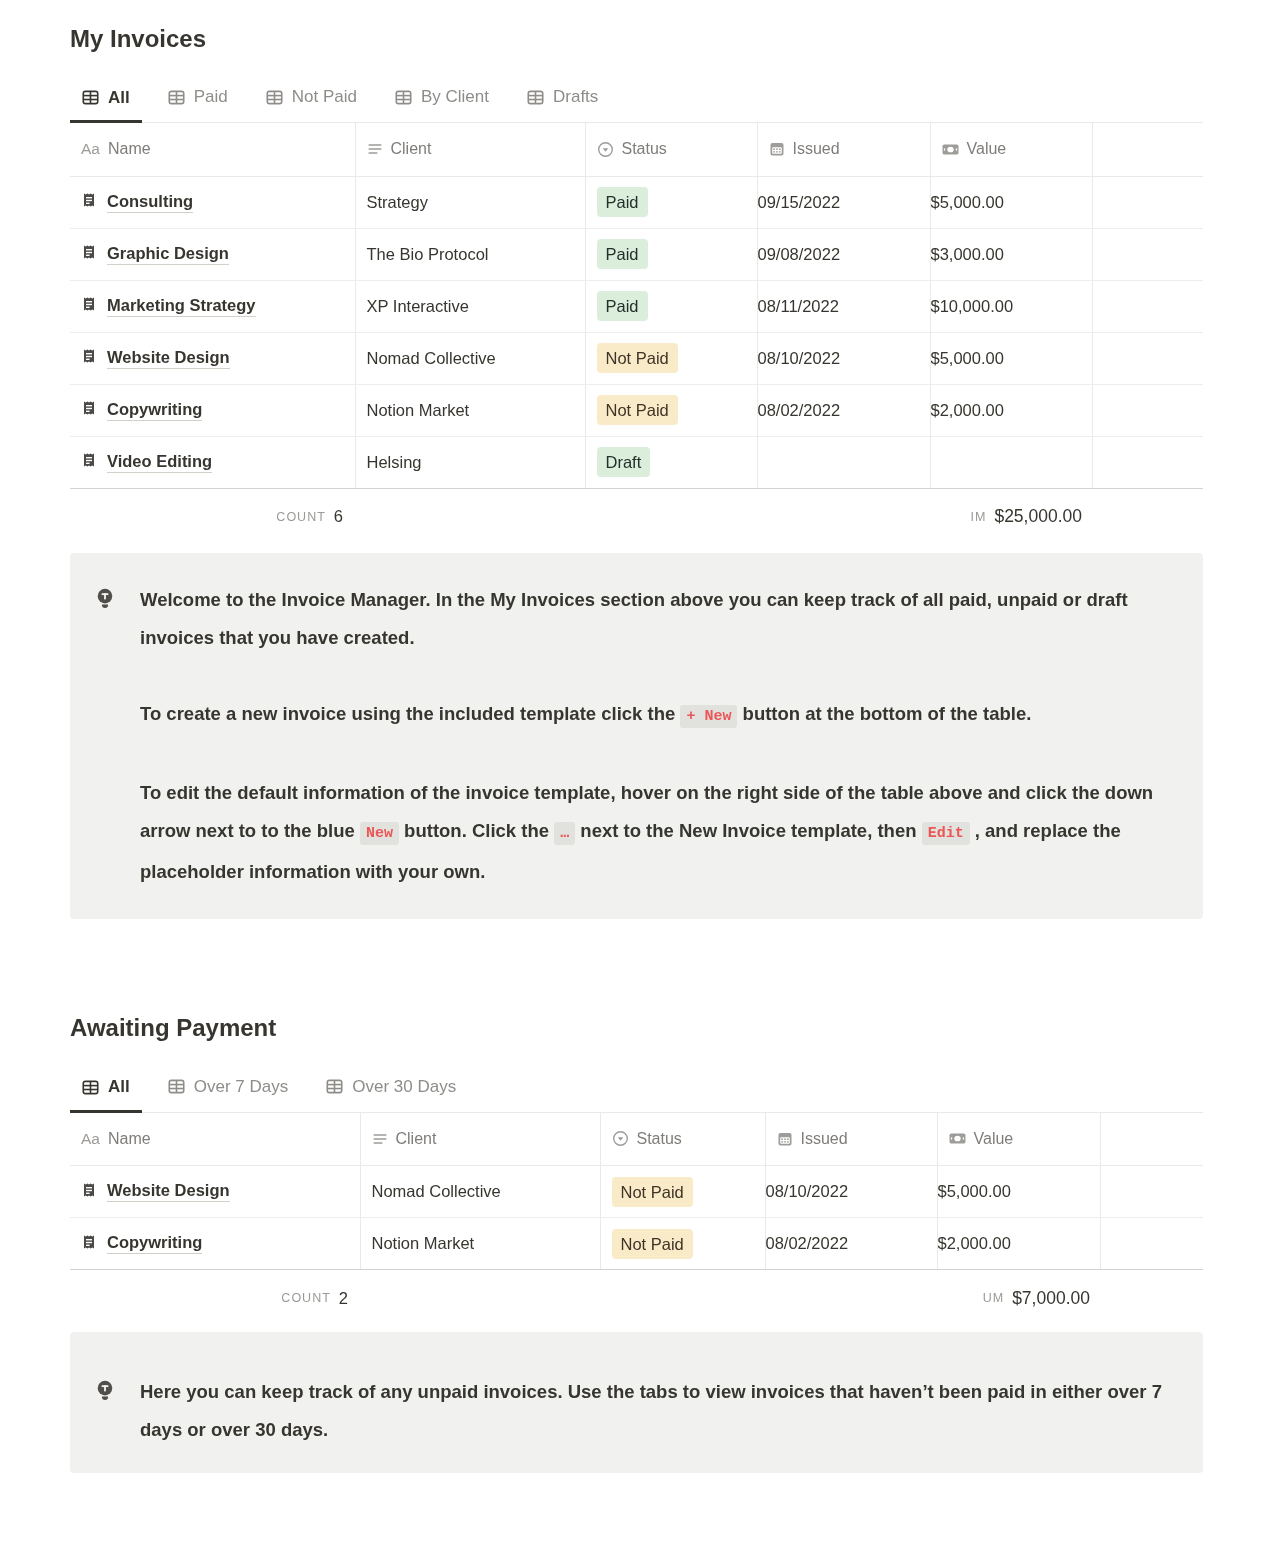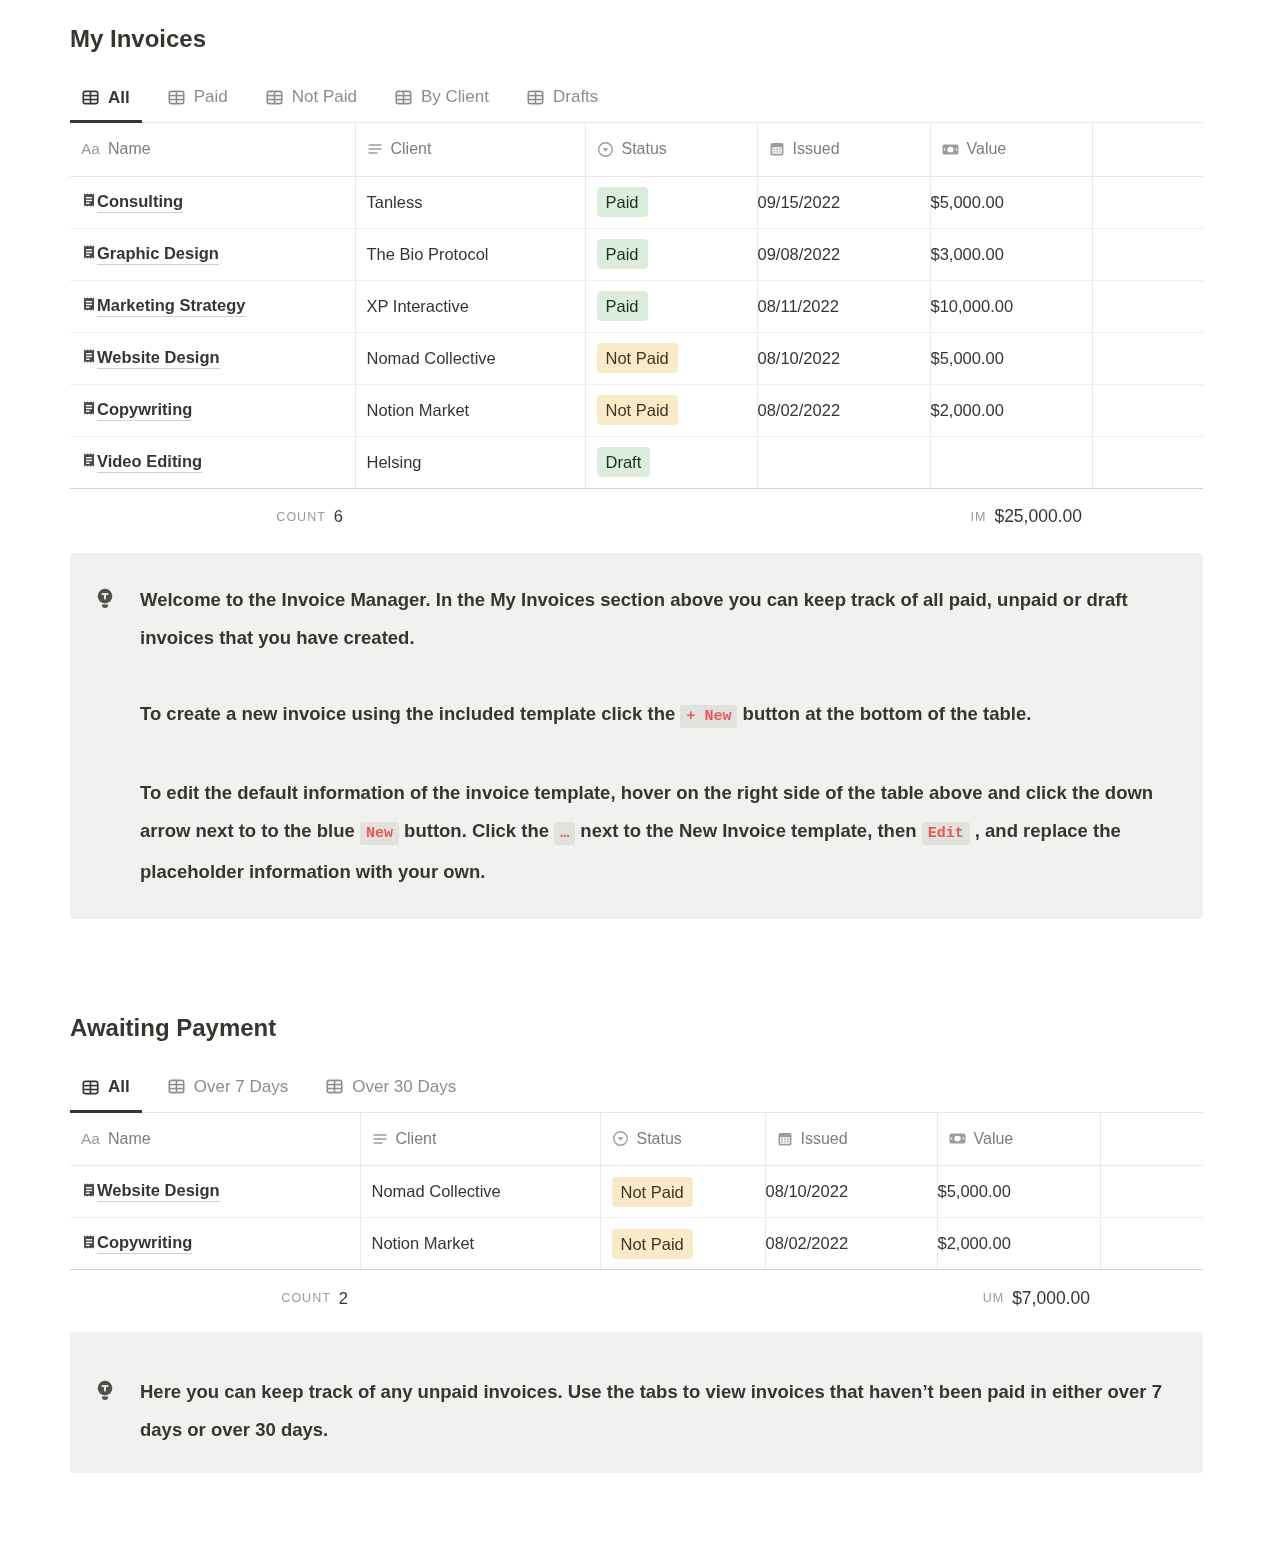--- a/index.html
+++ b/index.html
@@ -35,21 +35,21 @@
     white-space:nowrap; overflow:hidden;
   }
   table.db th { height:53px; font-weight:400; font-size:16px; color:#7f7d7a; border-bottom:1px solid #e9e9e7; }
   table.db td { height:52px; font-size:16.5px; color:#37352f; border-bottom:1px solid #ededeb; }
   table.db tr.last td { border-bottom:1px solid #d4d2cf; }
   table.db th:last-child, table.db td:last-child { border-right:none; }
   .hdr { display:flex; align-items:center; gap:8px; }
   .hdricon { display:flex; align-items:center; color:#9e9c98; }
   .aa-ic { font-size:15.5px; color:#9e9c98; }
 
-  .namecell { display:flex; align-items:center; }
+  .namecell { display:flex; align-items:center; gap:10px; }
   .namelink { font-weight:700; font-size:16.5px; color:#37352f; border-bottom:1px solid #d3d0ca; padding-bottom:1px; cursor:pointer; }
   .datecell { text-align:center; padding:0 !important; }
   .valuecell { text-align:right; padding:0 14px 0 0 !important; }
 
   .badge { display:inline-block; padding:4px 9px; border-radius:4px; font-size:16.5px; line-height:22px; }
   .badge.green  { background:#dbeddb; color:#23302a; }
   .badge.yellow { background:#faebc8; color:#3d3327; }
 
   
   .tfooter { position:relative; width:1133px; height:56px; }
@@ -219,21 +219,21 @@
             <span class="namecell">
               <span><svg width="16" height="16" viewBox="0 0 16 16">
                   <path d="M3 1.5 L4.7 2.5 L6.4 1.5 L8 2.5 L9.6 1.5 L11.3 2.5 L13 1.5 V14.5 L11.3 13.5 L9.6 14.5 L8 13.5 L6.4 14.5 L4.7 13.5 L3 14.5 Z" fill="#4c4a46"></path>
                   <rect x="5" y="5" width="6" height="1.4" fill="#fff"></rect>
                   <rect x="5" y="7.8" width="6" height="1.4" fill="#fff"></rect>
                   <rect x="5" y="10.6" width="3.6" height="1.4" fill="#fff"></rect>
                 </svg></span>
               <span class="namelink">Consulting</span>
             </span>
           </td>
-      <td>Tanless</td>
+      <td>Strategy</td>
       <td><span class="badge green">Paid</span></td>
       <td class="datecell">09/15/2022</td>
       <td class="valuecell">$5,000.00</td>
       <td></td>
     </tr>
     <tr>
       <td>
             <span class="namecell">
               <span><svg width="16" height="16" viewBox="0 0 16 16">
                   <path d="M3 1.5 L4.7 2.5 L6.4 1.5 L8 2.5 L9.6 1.5 L11.3 2.5 L13 1.5 V14.5 L11.3 13.5 L9.6 14.5 L8 13.5 L6.4 14.5 L4.7 13.5 L3 14.5 Z" fill="#4c4a46"></path>

